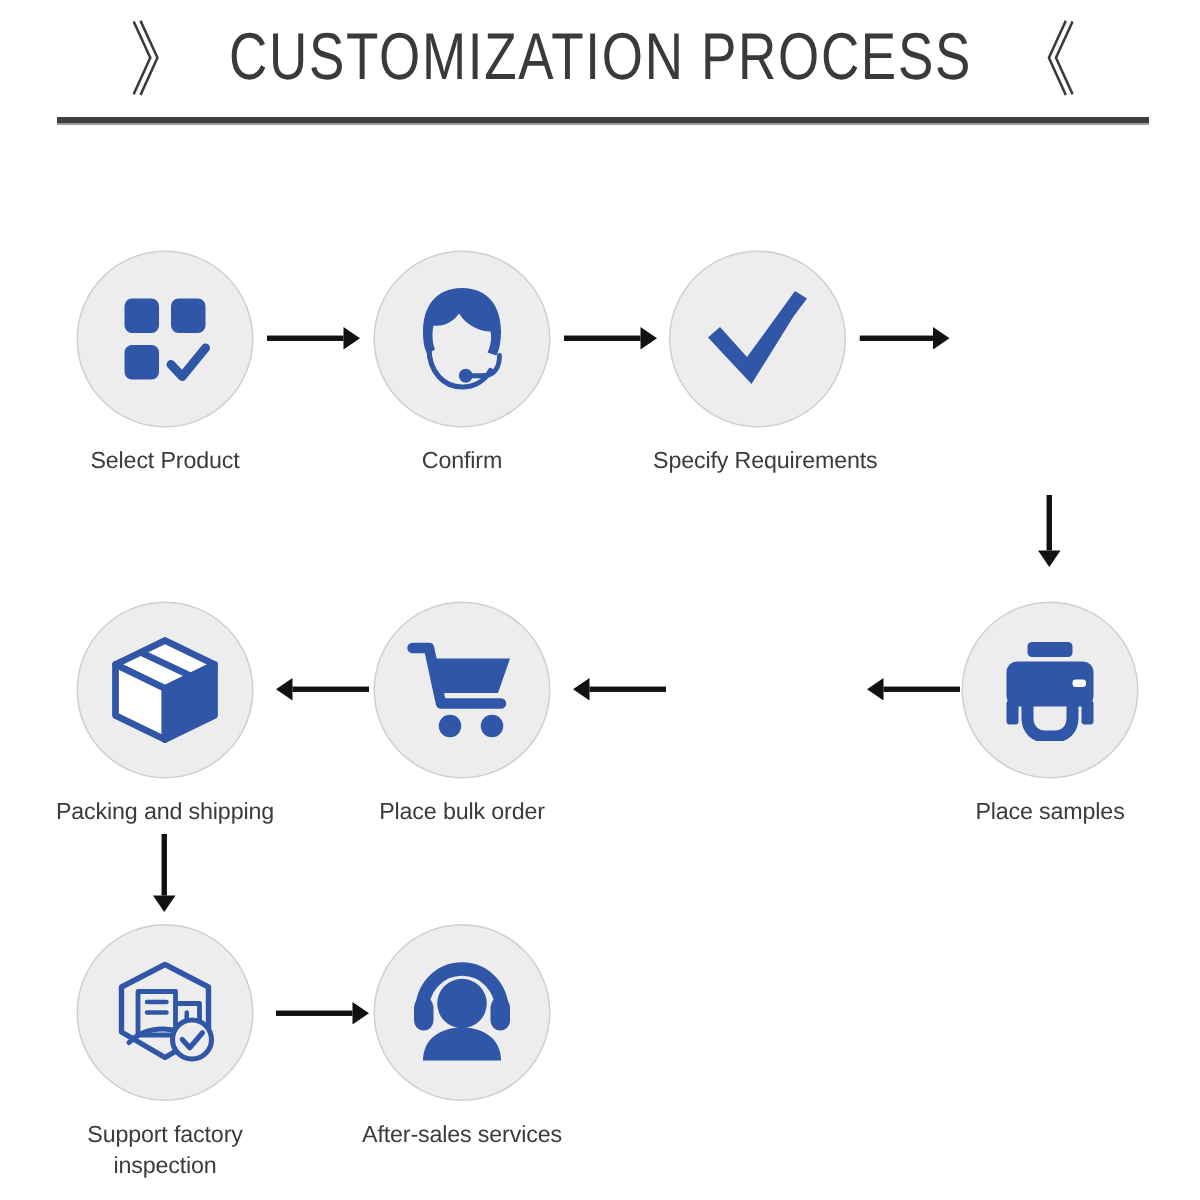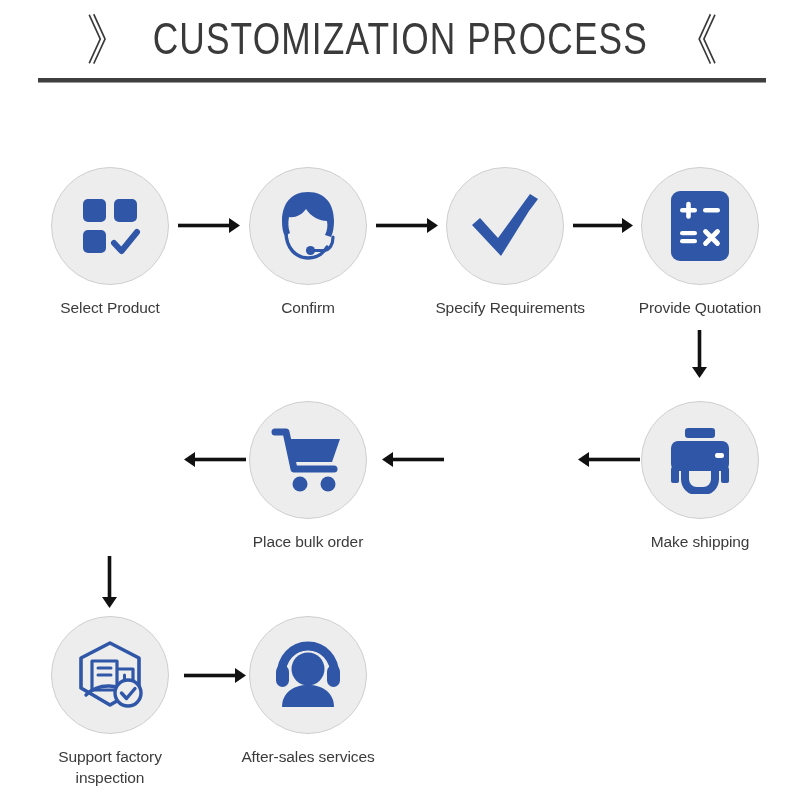--- a/index.html
+++ b/index.html
@@ -200,57 +200,56 @@
       <div class="node-label">Confirm</div>
     </div>
     <div class="node" style="left: 505px; top: 167px; text-align: right;">
       <div class="circle">
         <svg width="74" height="68" viewBox="0 0 74 68">
       <path d="M4 33 L12 26 L30 46 L62 2 L70 7 L61 19 L33 64 Z" fill="#2f56a7"></path>
     </svg>
       </div>
       <div class="node-label">Specify Requirements</div>
     </div>
-    <div class="node" style="left: 700px; top: 167px;">
-      <div class="circle">
-        <svg width="62" height="74" viewBox="0 0 62 74">
-      <rect x="2" y="2" width="58" height="70" rx="9" fill="#2f56a7"></rect>
-      <rect x="11" y="19" width="17" height="4.6" rx="2.3" fill="#ffffff"></rect>
-      <rect x="17.2" y="12.8" width="4.6" height="17" rx="2.3" fill="#ffffff"></rect>
-      <rect x="34" y="19" width="17" height="4.6" rx="2.3" fill="#ffffff"></rect>
-      <rect x="11" y="42" width="17" height="4.3" rx="2.15" fill="#ffffff"></rect>
-      <rect x="11" y="50" width="17" height="4.3" rx="2.15" fill="#ffffff"></rect>
-      <path d="M36.5 42.5 L48.5 54.5 M48.5 42.5 L36.5 54.5" stroke="#ffffff" stroke-width="4.8" stroke-linecap="round"></path>
-    </svg>
-      </div>
-      <div class="node-label">Provide Quotation</div>
-    </div>
     <div class="node" style="left: 700px; top: 401px;">
       <div class="circle">
         <svg width="74" height="68" viewBox="0 0 74 68">
       <rect x="22" y="2" width="30" height="10" rx="3" fill="#2f56a7"></rect>
       <rect x="8" y="15" width="58" height="30" rx="7" fill="#2f56a7"></rect>
       <rect x="52" y="27" width="9" height="5" rx="2.2" fill="#ffffff"></rect>
       <rect x="8" y="41" width="8" height="16" rx="2" fill="#2f56a7"></rect>
       <rect x="58" y="41" width="8" height="16" rx="2" fill="#2f56a7"></rect>
       <path d="M22 40 L22 53 C22 60 27 65 34 65 L40 65 C47 65 52 60 52 53 L52 40" fill="none" stroke="#2f56a7" stroke-width="8" stroke-linejoin="round"></path>
     </svg>
       </div>
-      <div class="node-label">Make shipping</div>
+      <div class="node-label">Place samples</div>
     </div>
     <div class="node" style="left: 308px; top: 401px;">
       <div class="circle">
         <svg width="76" height="68" viewBox="0 0 76 68">
       <path d="M5 6 L16 6 L24 43 L64 43" fill="none" stroke="#2f56a7" stroke-width="7" stroke-linecap="round" stroke-linejoin="round"></path>
       <path d="M18 13 L70 13 L62 36 L23 36 Z" fill="#2f56a7"></path>
       <circle cx="30" cy="58" r="7.5" fill="#2f56a7"></circle>
       <circle cx="58" cy="58" r="7.5" fill="#2f56a7"></circle>
     </svg>
       </div>
       <div class="node-label">Place bulk order</div>
+    </div>
+    <div class="node" style="left: 110px; top: 401px;">
+      <div class="circle">
+        <svg width="74" height="72" viewBox="0 0 74 72">
+      <path d="M37 3 L70 19 L70 53 L37 69 L4 53 L4 19 Z" fill="#ffffff"></path>
+      <path d="M37 3 L70 19 L37 35 L4 19 Z" fill="#ffffff" stroke="#2f56a7" stroke-width="4.5" stroke-linejoin="round"></path>
+      <path d="M4 19 L4 53 L37 69 L37 35 Z" fill="#ffffff" stroke="#2f56a7" stroke-width="4.5" stroke-linejoin="round"></path>
+      <path d="M70 19 L70 53 L37 69 L37 35 Z" fill="#2f56a7" stroke="#2f56a7" stroke-width="4.5" stroke-linejoin="round"></path>
+      <path d="M21 11 L55 27" stroke="#2f56a7" stroke-width="4.5" stroke-linecap="round"></path>
+      <path d="M55 27 L55 37" stroke="#2f56a7" stroke-width="4.5" stroke-linecap="round"></path>
+    </svg>
+      </div>
+      <div class="node-label">Packing and shipping</div>
     </div>
     <div class="node" style="left: 110px; top: 616px;">
       <div class="circle">
         <svg width="74" height="70" viewBox="0 0 74 70">
       <path d="M37 3 L66 18 L66 48 L37 65 L8 48 L8 18 Z" fill="none" stroke="#2f56a7" stroke-width="3.6" stroke-linejoin="round"></path>
       <path d="M19 21 L44 21 L44 50 L19 50 Z" fill="none" stroke="#2f56a7" stroke-width="3.2" stroke-linejoin="round"></path>
       <path d="M44 29 L60 29 L60 50 L44 50" fill="none" stroke="#2f56a7" stroke-width="3.2" stroke-linejoin="round"></path>
       <path d="M25 28 L38 28 M25 35 L38 35" stroke="#2f56a7" stroke-width="3" stroke-linecap="round"></path>
       <path d="M51.5 35 L51.5 43" stroke="#2f56a7" stroke-width="3" stroke-linecap="round"></path>
       <path d="M13 55 C26 42 46 44 62 55" fill="none" stroke="#2f56a7" stroke-width="3.4" stroke-linecap="round"></path>

